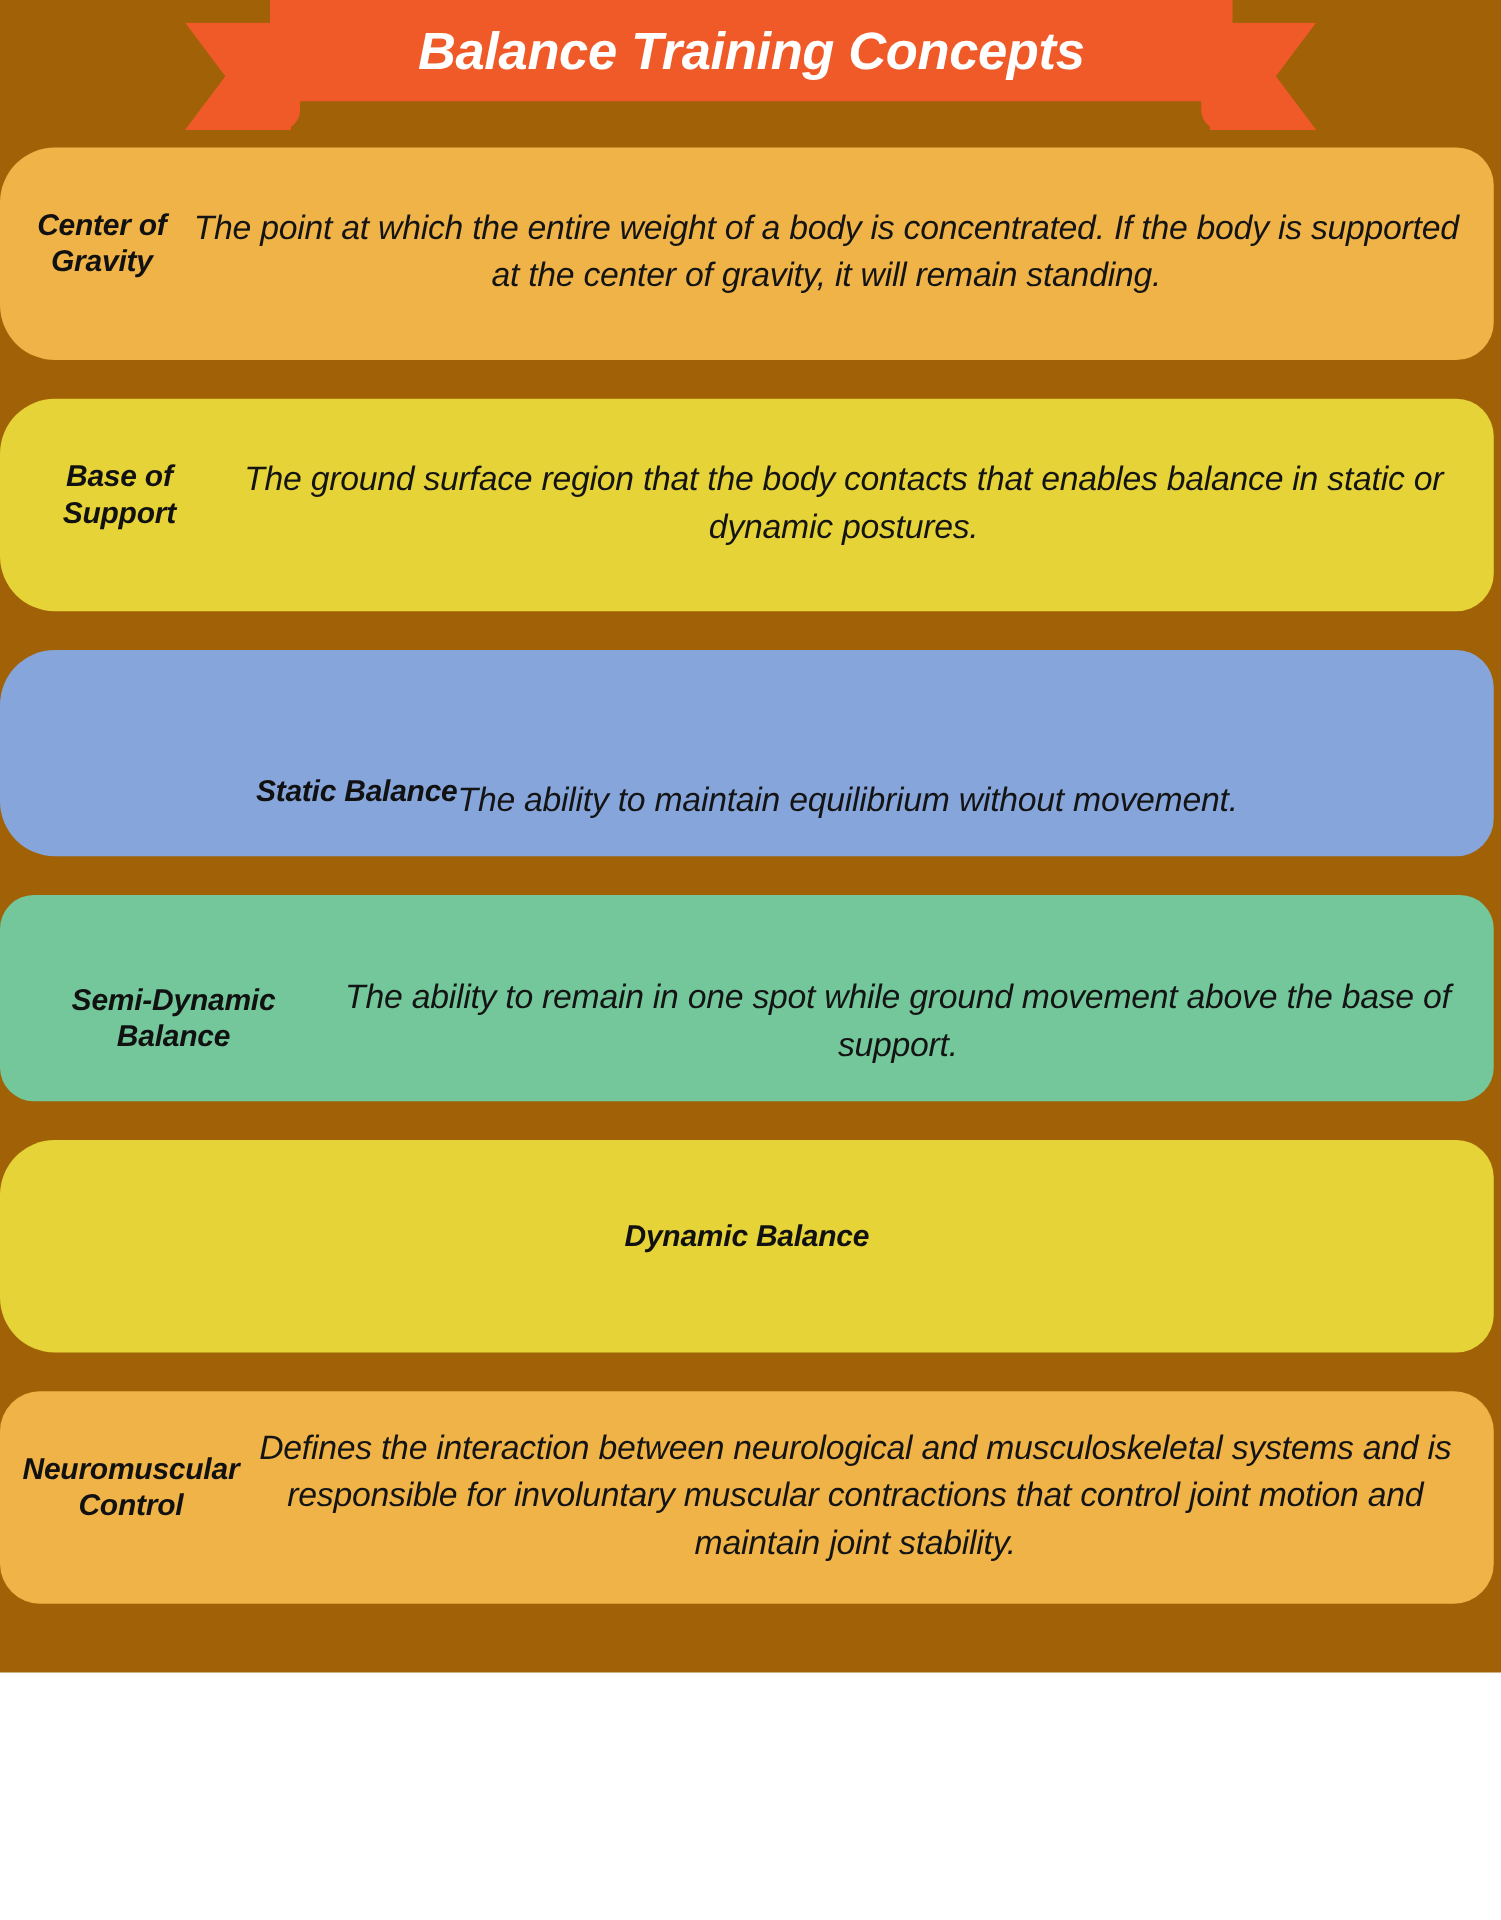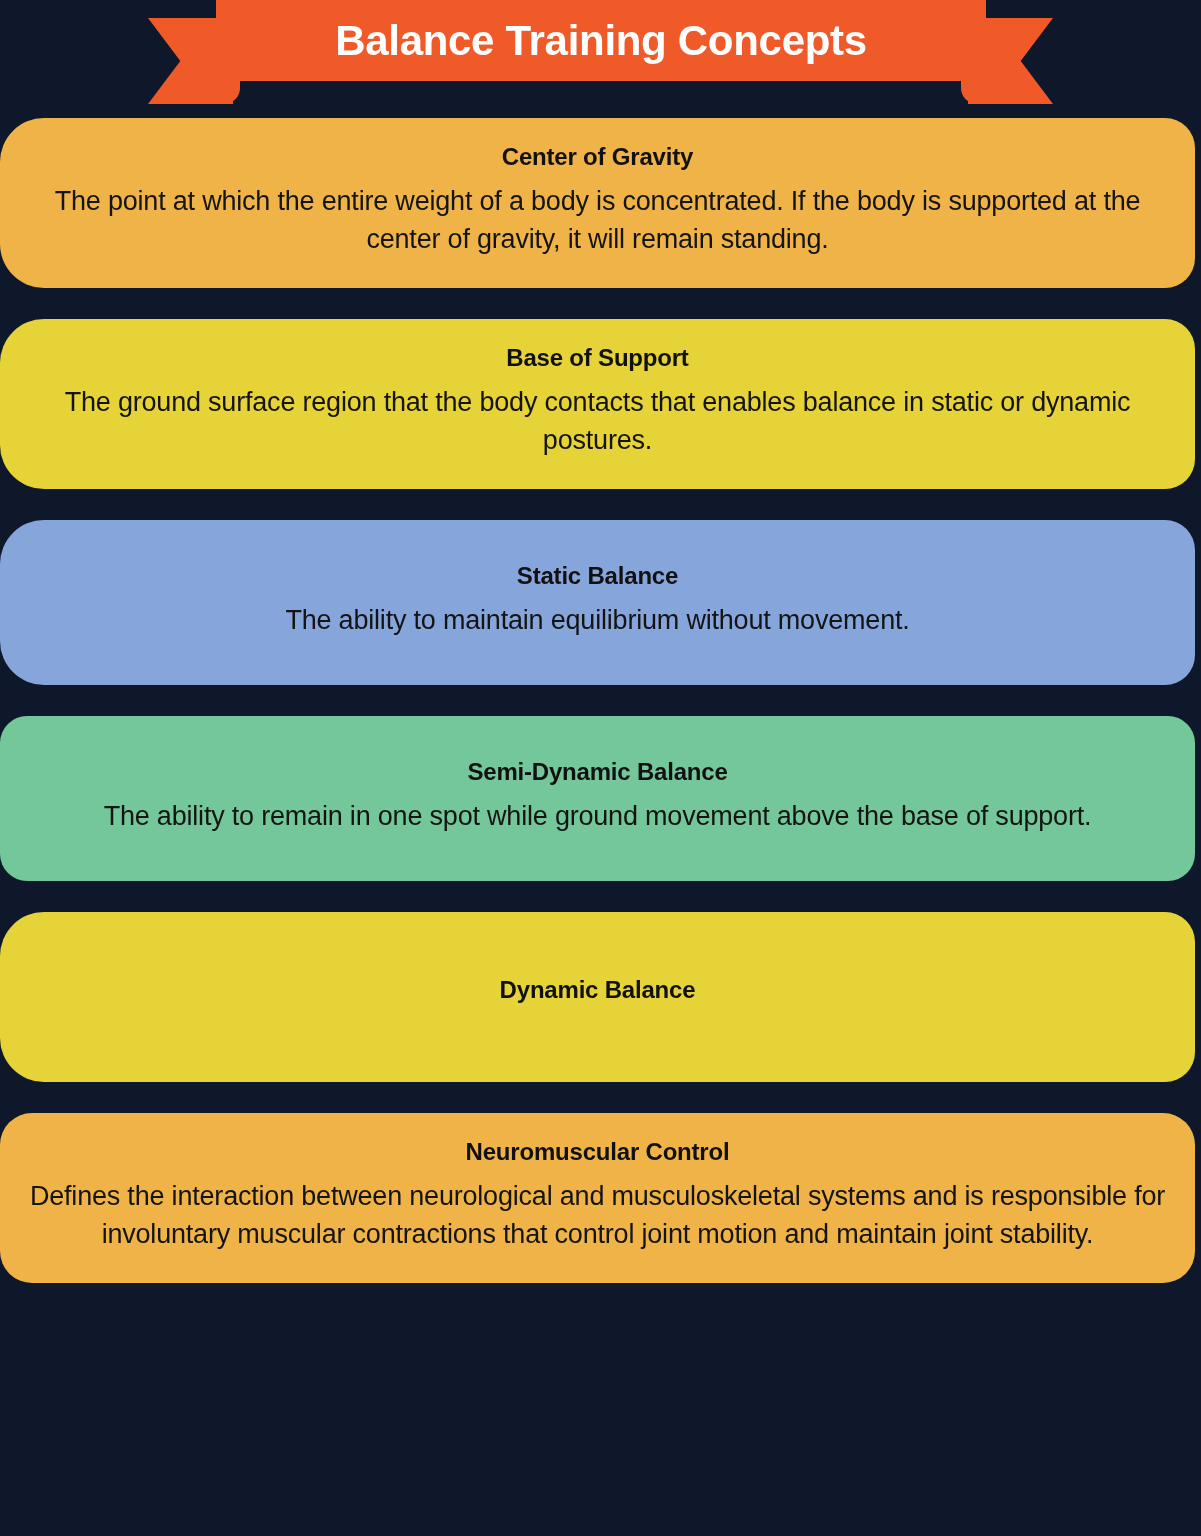--- a/index.html
+++ b/index.html
@@ -8,22 +8,23 @@
     width: 1201px;
     height: 1536px;
     background: #ffffff;
     font-family: "Liberation Sans", sans-serif;
     overflow: hidden;
   }
 
   .page {
     position: relative;
     width: 1201px;
-    height: 1536px;
-    background: #0f172a;
+    height: 1338px;
+    background: #a16207;
+    font-style: italic;
   }
 
   
   .banner-wrap {
     position: relative;
     width: 1201px;
     height: 118px;
   }
 
   .ribbon-tail {
@@ -86,21 +87,20 @@
     width: 1195px;
     margin: 0 0 31px 0;
     padding: 22px 18px 26px 18px;
     border-top-left-radius: 44px;
     border-bottom-left-radius: 44px;
     border-top-right-radius: 30px;
     border-bottom-right-radius: 30px;
     text-align: center;
     color: #111111;
     display: flex;
-    flex-direction: column;
     align-items: center;
     justify-content: center;
   }
 
   .bar-title {
     font-size: 24px;
     font-weight: bold;
     line-height: 1.2;
     margin-bottom: 10px;
     color: #111111;
@@ -110,21 +110,21 @@
   .bar-desc {
     font-size: 27px;
     font-weight: normal;
     line-height: 1.42;
     color: #141414;
     max-width: 1160px;
     letter-spacing: -0.2px;
   }
 
   .bar.h-tall  { min-height: 170px; }
-  .bar.h-short { min-height: 165px; }
+  .bar.h-short { min-height: 165px; align-items: flex-end; }
 </style>
 </head>
 <body>
 
 <div class="page">
 
   <div class="banner-wrap">
     <div class="ribbon-tail left" style="background: rgb(240, 90, 40);"></div>
     <div class="ribbon-tail right" style="background: rgb(240, 90, 40);"></div>
     <div class="ribbon-fold left" style="background: rgb(240, 90, 40);"></div>

